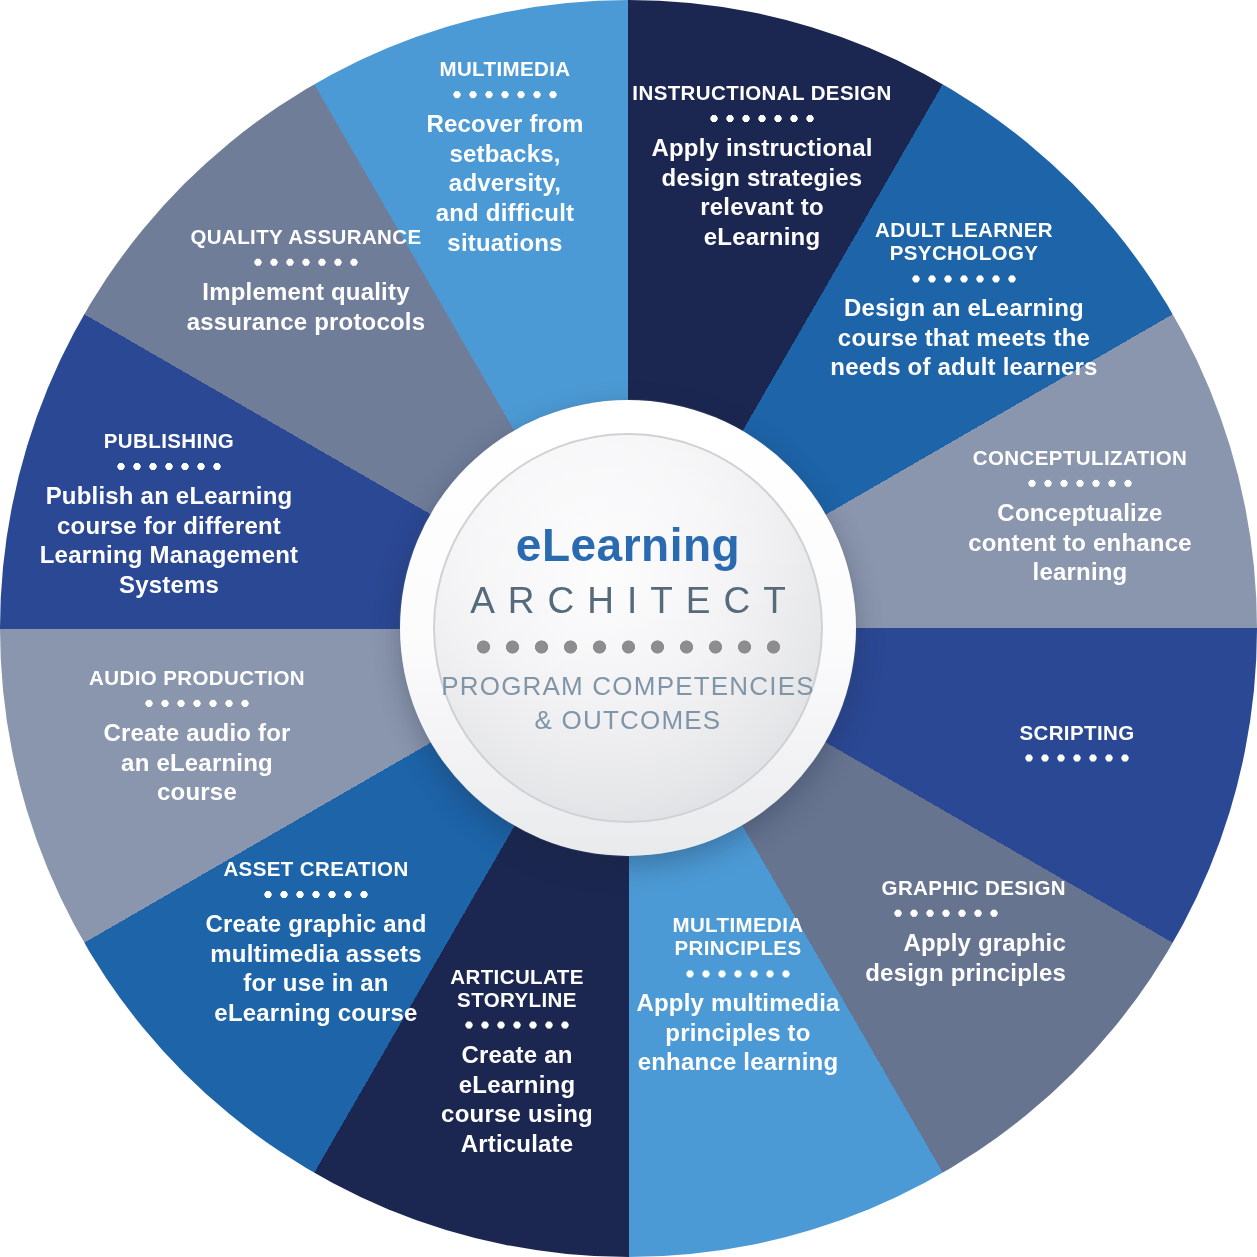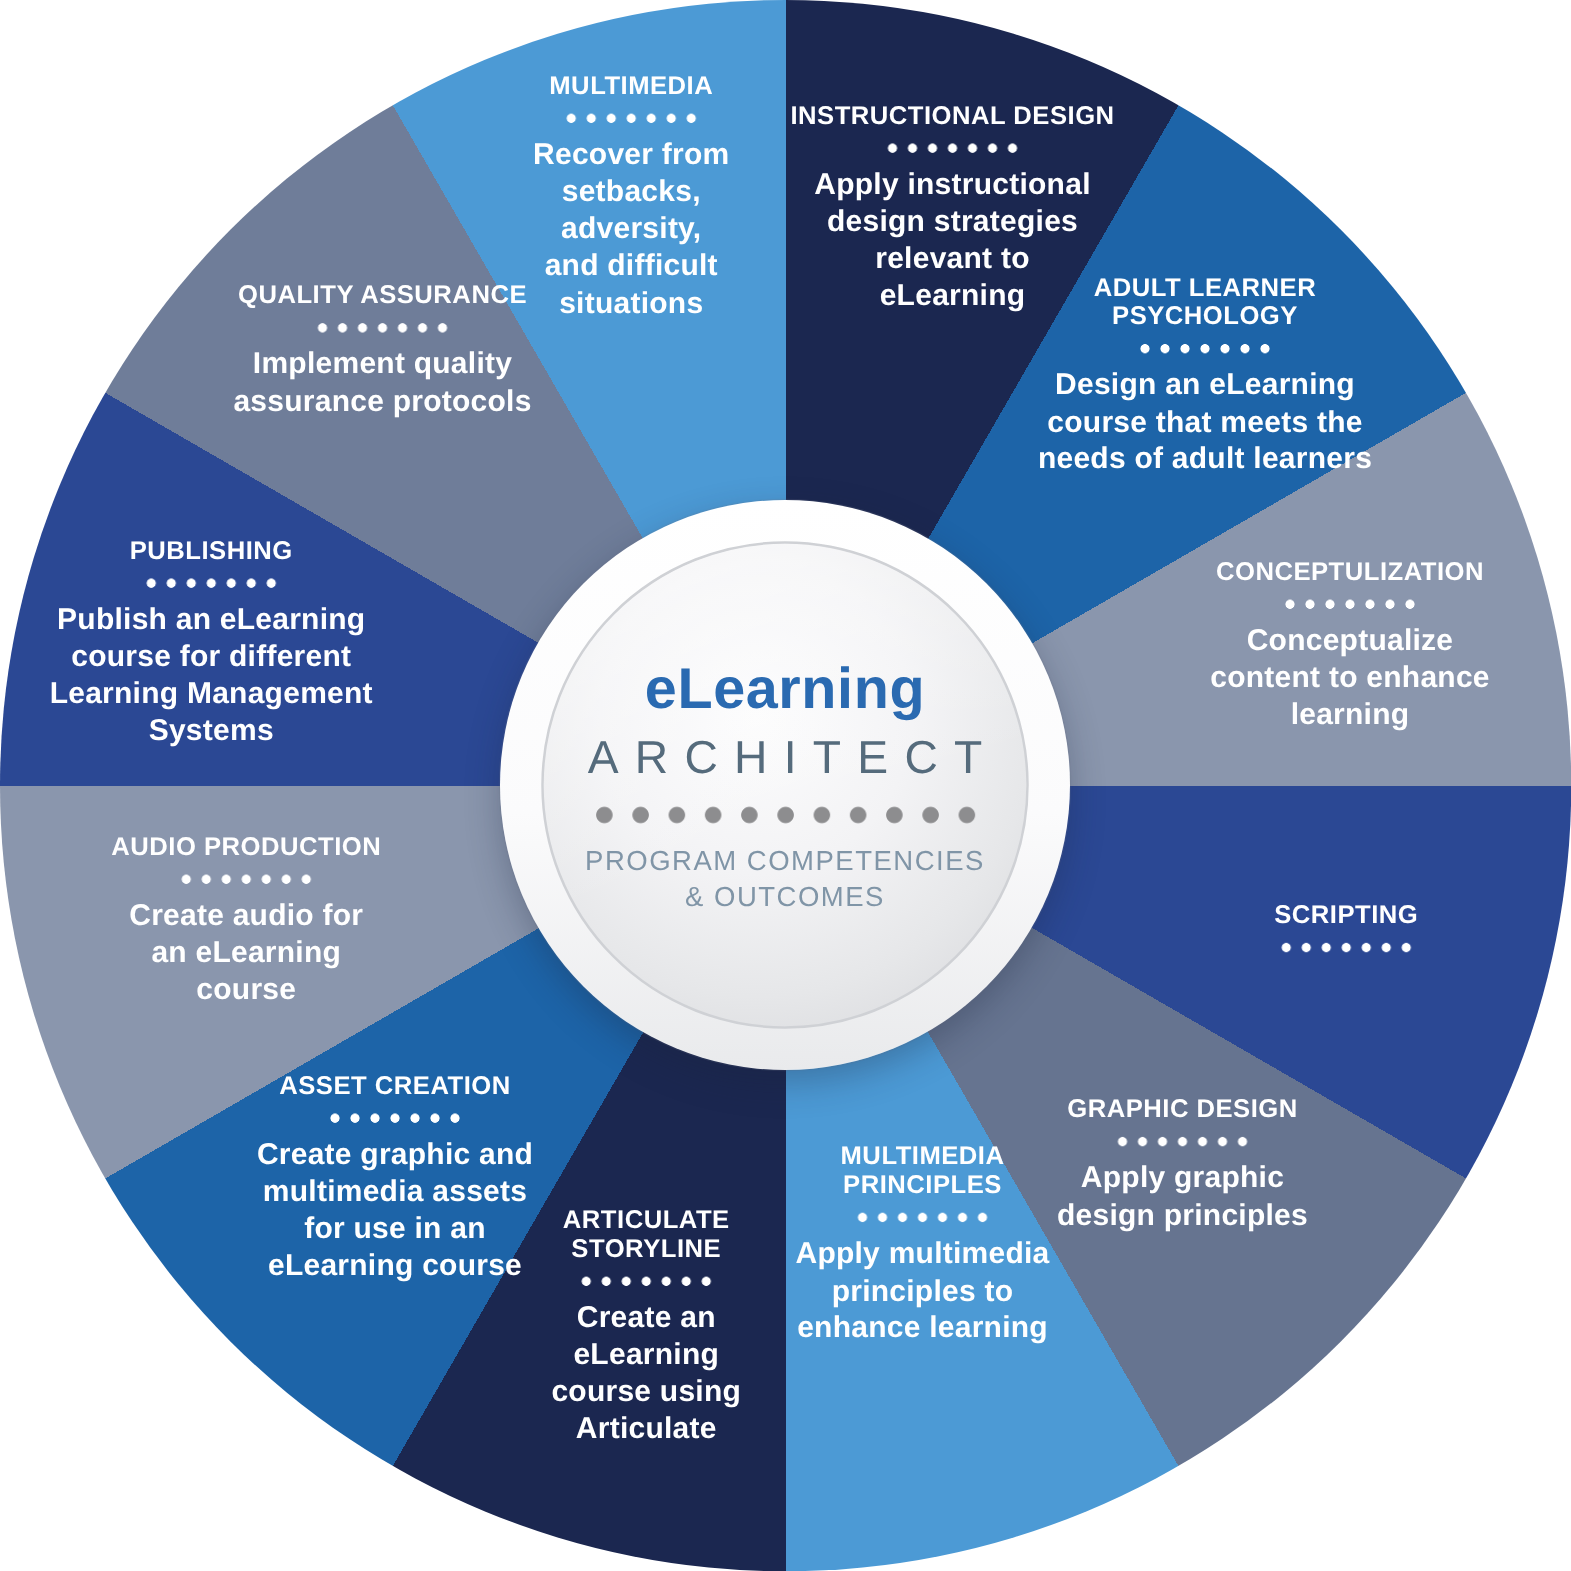--- a/index.html
+++ b/index.html
@@ -50,21 +50,21 @@
     font-size: 24px;
     font-weight: 600;
     line-height: 1.24;
     letter-spacing: 0.2px;
     white-space: pre-line;
   }
   .seg-0  { left: 762px;  top: 167px;  width: 260px; }
   .seg-1  { left: 964px;  top: 301px;  width: 280px; }
   .seg-2  { left: 1080px; top: 517px;  width: 250px; }
   .seg-3  { left: 1077px; top: 747px;  width: 260px; }
-  .seg-4  { left: 946px;  top: 932px;  width: 240px; }
+  .seg-4  { left: 946px;  top: 932px;  width: 240px; text-align: right; }
   .seg-5  { left: 738px;  top: 996px; width: 240px; }
   .seg-6  { left: 517px;  top: 1062px; width: 210px; }
   .seg-7  { left: 316px;  top: 943px;  width: 260px; }
   .seg-8  { left: 197px;  top: 737px;  width: 240px; }
   .seg-9  { left: 169px;  top: 515px;  width: 280px; }
   .seg-10 { left: 306px;  top: 281px;  width: 270px; }
   .seg-11 { left: 505px;  top: 158px;  width: 230px; }
   
   .badge {
     position: absolute;
@@ -115,21 +115,21 @@
   }
   .center-dots {
     height: 14px;
     width: 319px;
     margin: 14px auto 16px;
     background-image: radial-gradient(circle at 14.5px 7px, #8d8d8f 6.2px, rgba(141,141,143,0) 6.9px);
     background-size: 29px 14px;
     background-repeat: repeat-x;
   }
   .center-tagline {
-    font-size: 22px;
+    font-size: 26px;
     font-weight: 500;
     letter-spacing: 1.2px;
     line-height: 1.3;
     white-space: pre-line;
   }
 </style>
 </head>
 <body>
 
 <div class="stage">

